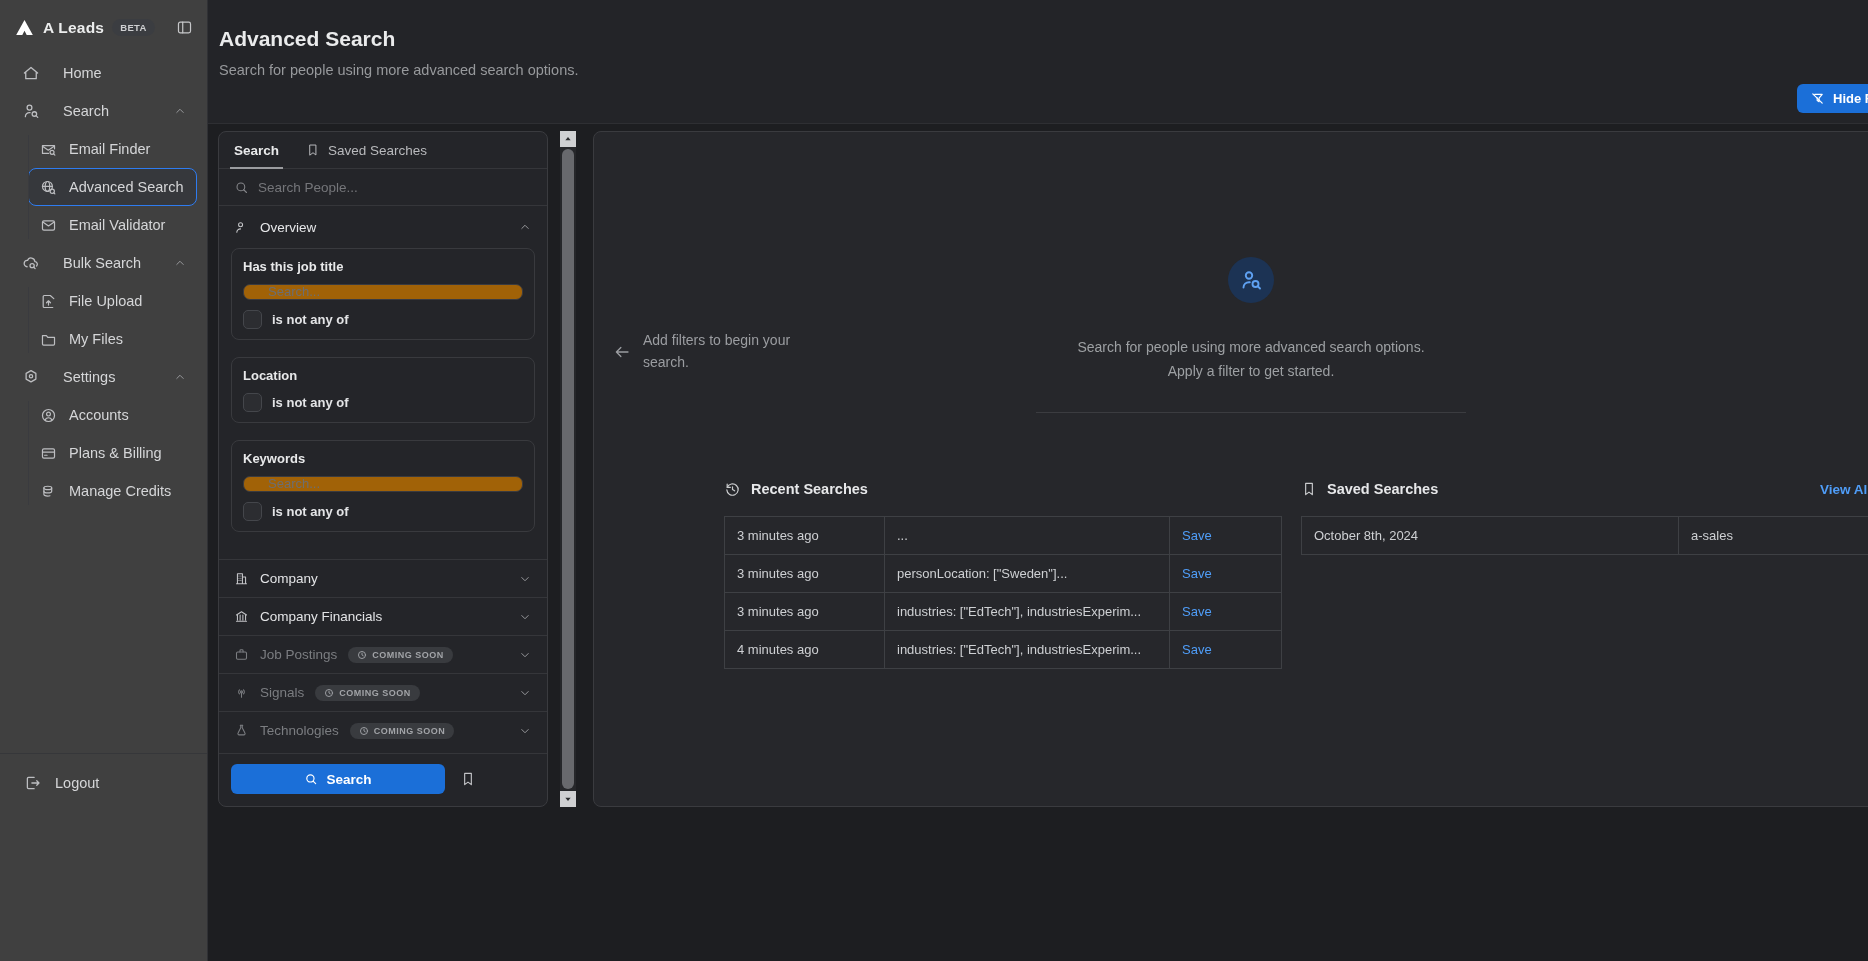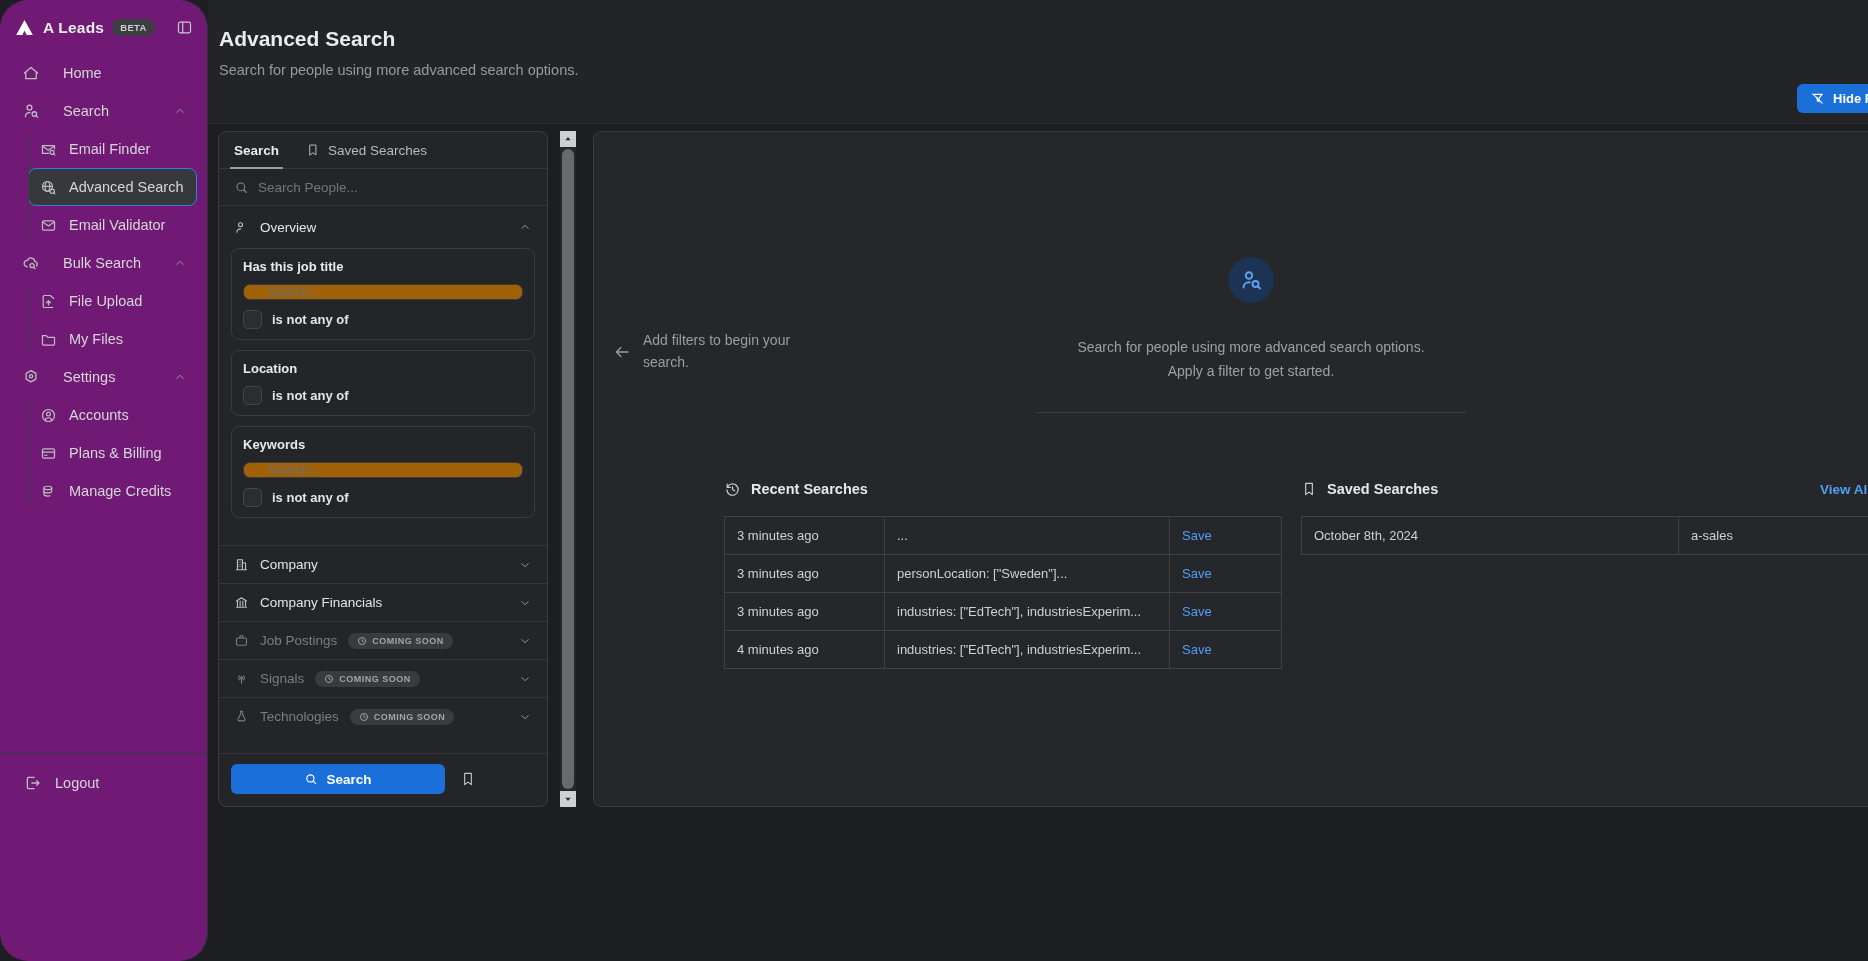--- a/index.html
+++ b/index.html
@@ -3,21 +3,21 @@
 <meta charset="utf-8">
 <style>
   * { margin:0; padding:0; box-sizing:border-box; }
   html,body { width:1868px; height:961px; overflow:hidden; background:#1d1e21;
     font-family:"Liberation Sans", sans-serif; position:relative; }
   svg { display:block; flex-shrink:0; }
   .ic { stroke:currentColor; fill:none; stroke-width:1.7; stroke-linecap:round; stroke-linejoin:round; }
 
   
   .sidebar { position:absolute; left:0; top:0; width:208px; height:961px;
-    background:#701a75; border-right:1px solid #303135;border-radius:28px; }
+    background:#404040; border-right:1px solid #303135; }
   .sb-head { display:flex; align-items:center; gap:8px; padding:15px 14px 8px 14px; height:48px; }
   .app-name { font-size:15.5px; font-weight:bold; color:#eceded; letter-spacing:.2px; }
   .beta { background:#3b3d41; color:#cfd0d2; font-size:9.5px; font-weight:bold;
     padding:3px 8px; border-radius:9px; letter-spacing:.4px; }
   .collapse-btn { margin-left:auto; color:#c6c7c9; background:none; border:none; cursor:pointer; }
   .nav { padding:6px 10px 0 12px; }
   .nav-item { display:flex; align-items:center; gap:23px; height:38px; padding:0 10px;
     color:#d5d6d8; font-size:14.5px; border-radius:8px; cursor:pointer; }
   .nav-item .nico { color:#bdbec1; }
   .chev { margin-left:auto; color:#97989b; }
@@ -55,21 +55,21 @@
     height:2px; background:#9b9c9f; }
   .fp-search { display:flex; align-items:center; gap:9px; height:37px; padding:0 15px;
     border-bottom:1px solid #35363a; flex-shrink:0; color:#85868a; }
   .fp-search input { background:transparent; border:none; outline:none; color:#d5d6d8;
     font-size:13.5px; width:100%; font-family:"Liberation Sans", sans-serif; }
   .fp-search input::placeholder { color:#75767a; }
   .fp-section-head { display:flex; align-items:center; gap:11px; height:42px; padding:0 15px;
     font-size:13.5px; color:#e6e7e9; font-weight:500; flex-shrink:0; cursor:pointer; }
   .fp-section-head .nico { color:#c3c4c7; }
   .fp-cards { padding:0 12px 11px; flex-shrink:0; }
-  .fp-card { border:1px solid #393a3e; border-radius:8px; padding:10px 11px; margin-bottom:10px; }
+  .fp-card { border:1px solid #393a3e; border-radius:8px; padding:10px 11px; margin-bottom:17px; }
   .fp-card-label { font-size:13px; font-weight:bold; color:#e8e9ea; margin-bottom:8px; }
   .fp-input { width:100%; height:16px; background:#a16207; border:1px solid #3a3b40;
     border-radius:7px; padding:0 24px; font-size:13px; color:#d5d6d8; outline:none;
     font-family:"Liberation Sans", sans-serif; }
   .fp-input::placeholder { color:#6c6e72; }
   .fp-check-row { display:flex; align-items:center; gap:10px; margin-top:10px; }
   .fp-checkbox { width:19px; height:19px; background:#2c2d31; border:1px solid #44464b;
     border-radius:5px; cursor:pointer; }
   .fp-check-label { font-size:13px; color:#e3e4e6; font-weight:600; }
   .fp-row { display:flex; align-items:center; gap:11px; height:38px; padding:0 15px;

